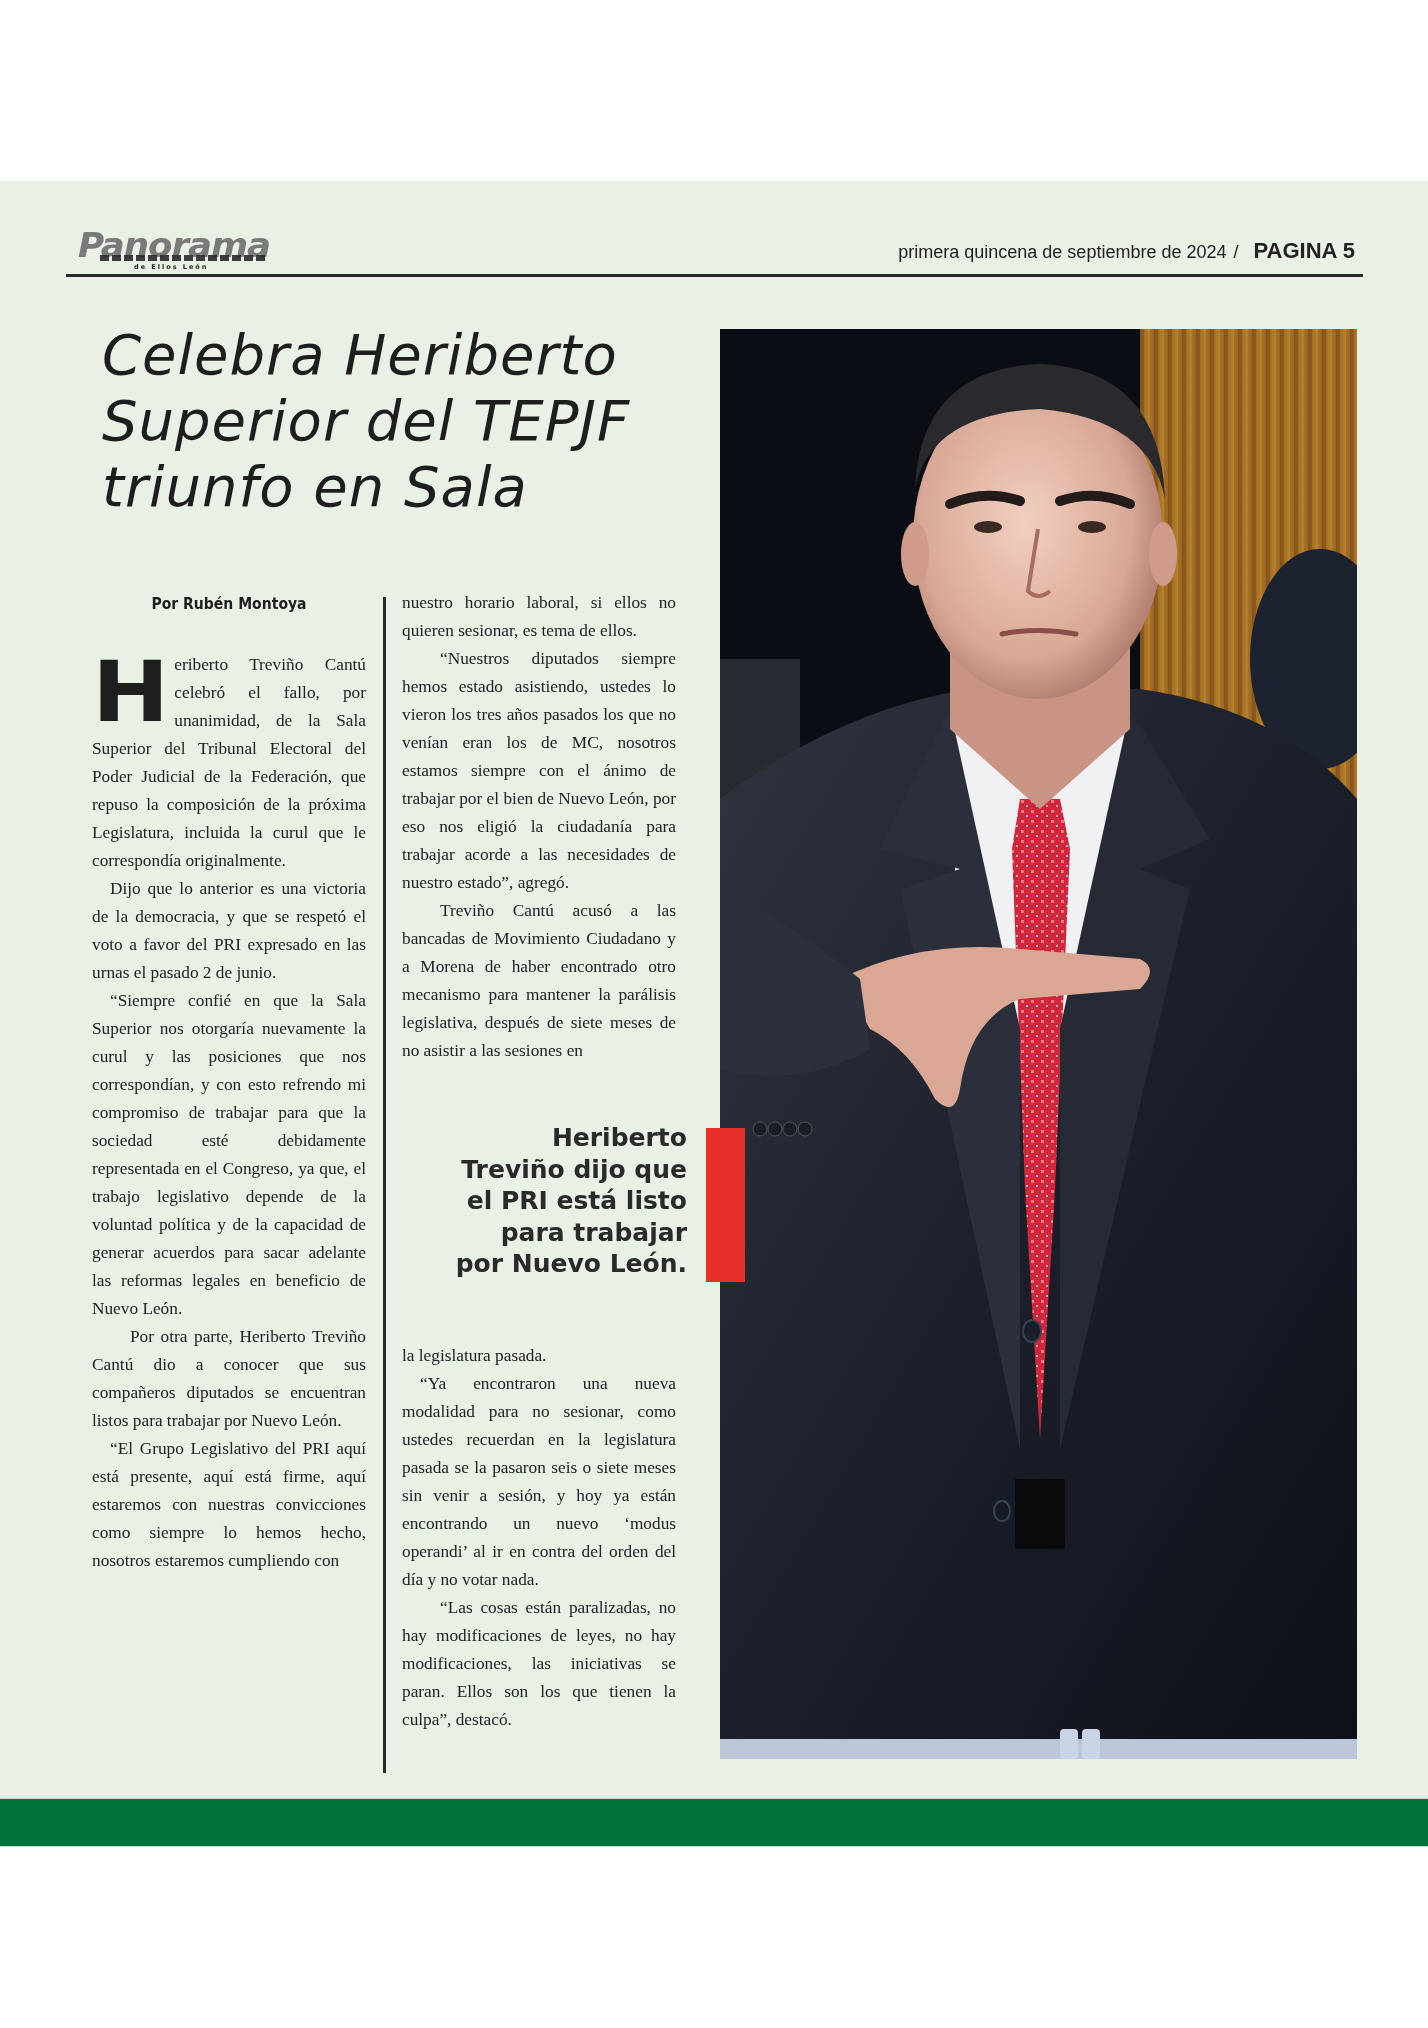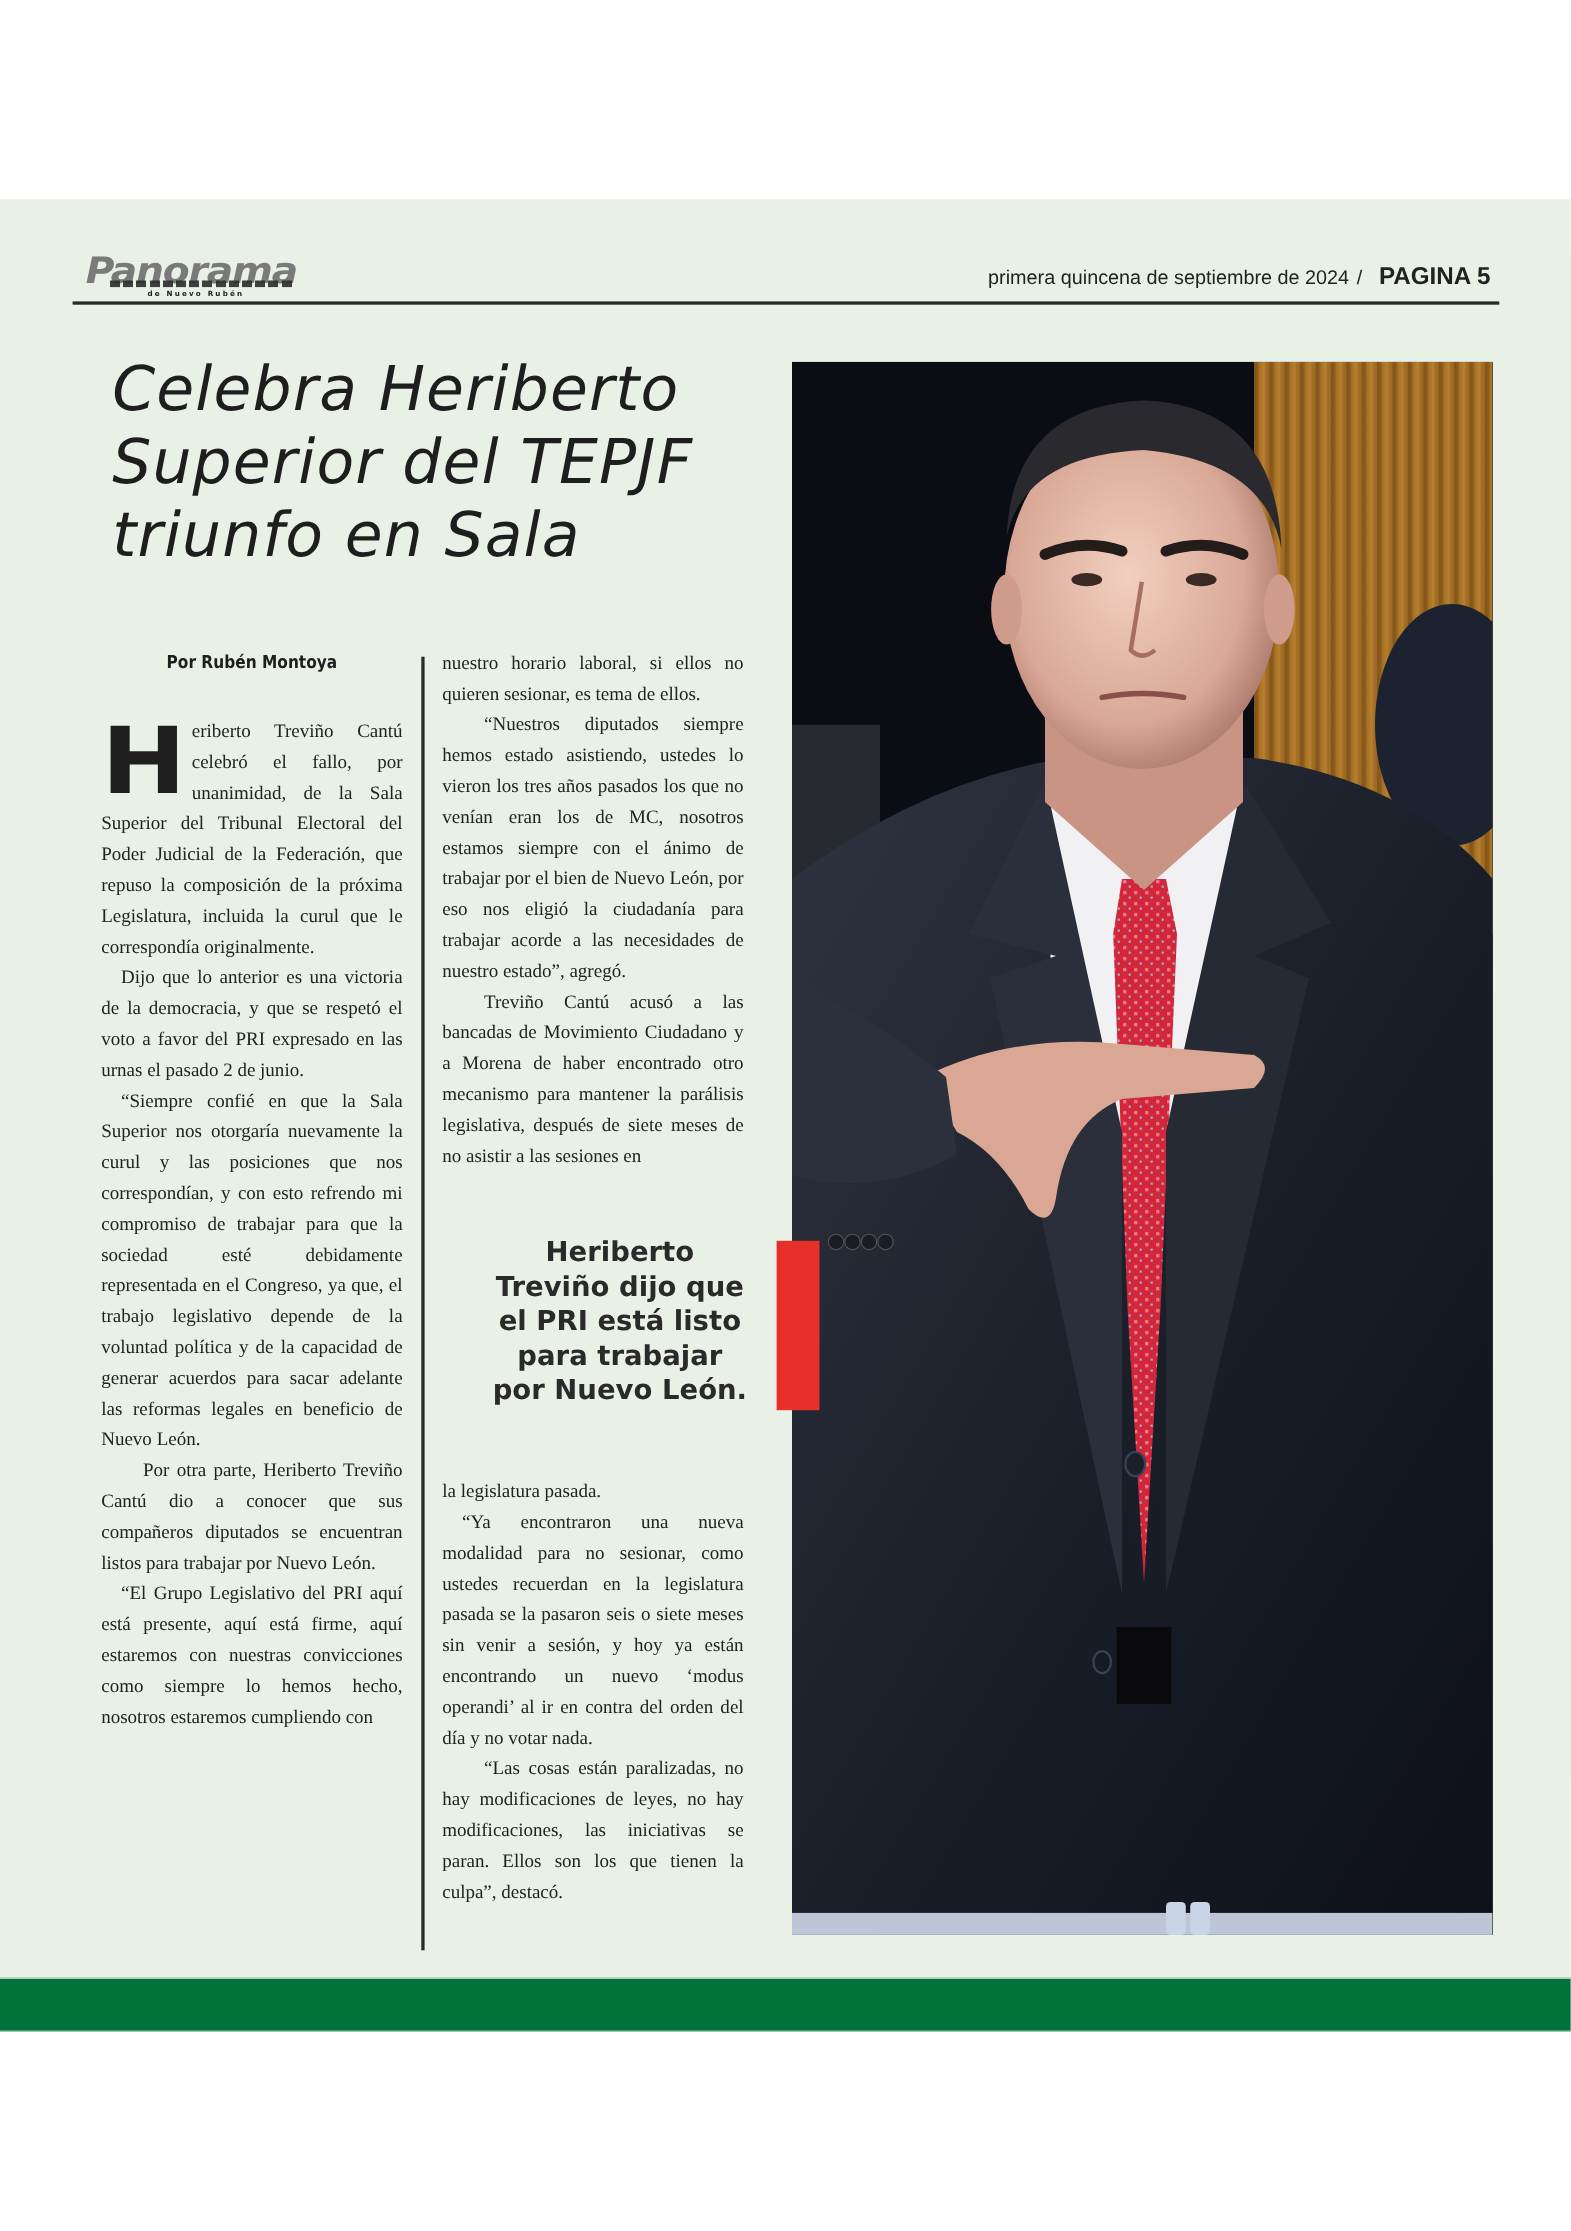--- a/index.html
+++ b/index.html
@@ -80,21 +80,21 @@
       color: #1e1e1e; transform: scaleX(1.1); transform-origin: left;
       padding-right: 6px;
     }
     .col-divider {
       position: absolute; left: 383px; top: 597px; width: 3px; height: 1176px;
       background: #2a2a2a;
     }
     
     .pull-quote {
       position: absolute; left: 440px; top: 1122px; width: 247px;
-      text-align: center; font-family: "DejaVu Sans", sans-serif; font-weight: bold;
+      text-align: right; font-family: "DejaVu Sans", sans-serif; font-weight: bold;
       font-size: 25px; line-height: 31.5px; color: #2a2a2a;
     }
     .pull-quote span { display: block; white-space: nowrap; }
     .red-bar {
       position: absolute; left: 706px; top: 1128px; width: 39px; height: 154px;
       background: #e8302a; z-index: 3;
     }
     
     .photo {
       position: absolute; left: 720px; top: 329px; width: 637px; height: 1430px;
@@ -103,21 +103,21 @@
     .photo svg { display: block; }
   </style>
 </head>
 <body>
 
 <div class="page"></div>
 
 <div class="logo">
   <div class="logo-main">Panorama</div>
   <div class="logo-stripe"></div>
-  <div class="logo-sub">de Nuevo Rubén</div>
+  <div class="logo-sub">de Ellos León</div>
 </div>
 <div class="header-date">
   <span>primera quincena de septiembre de 2024</span>
   <span class="sep">/</span>
   <span class="page-num">PAGINA 5</span>
 </div>
 <div class="header-rule"></div>
 
 <h1 class="headline">
   <span>Celebra Heriberto</span>

